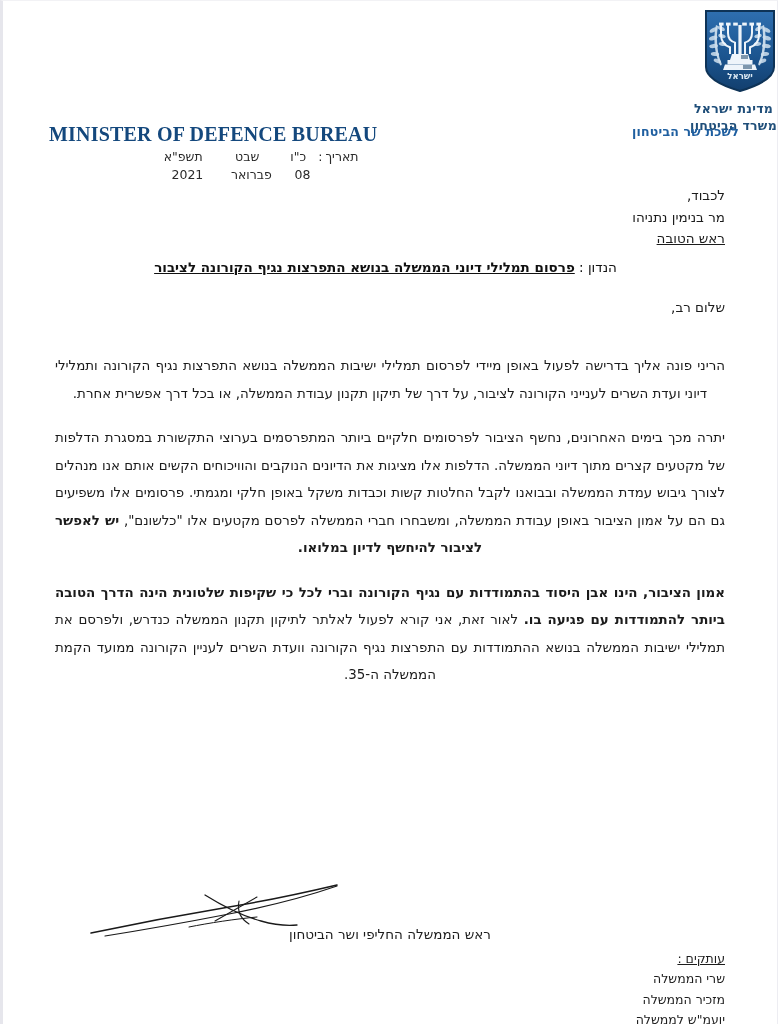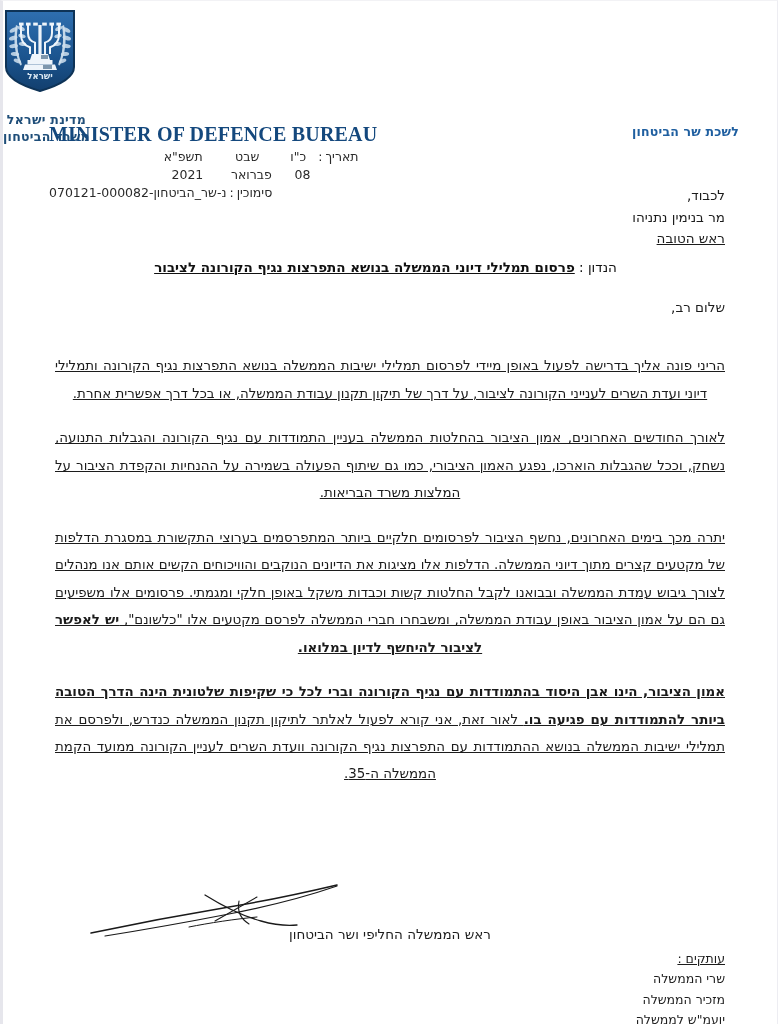--- a/index.html
+++ b/index.html
@@ -28,22 +28,21 @@
   }
 
   
   .emblem-block {
     position: absolute;
     top: 8px;
     left: 0;
     right: 0;
     display: flex;
     flex-direction: column;
-    align-items: flex-end;
-    gap: 11px;
+    align-items: flex-start;
   }
   .emblem-shield {
     width: 74px;
     height: 84px;
   }
   .emblem-caption {
     margin-top: 4px;
     text-align: center;
     color: #1f4e79;
     font-size: 12.5px;
@@ -131,21 +130,20 @@
     font-size: 13.5px;
     margin-left: 47px;
   }
 
   
   .body-wrap {
     position: absolute;
     top: 338px;
     right: 52px;
     left: 52px;
-    text-decoration: underline;
   }
   .para {
     text-align: justify;
     text-align-last: center;
     font-size: 13.4px;
     line-height: 2.05;
     color: #1b1b1b;
     margin-bottom: 17px;
   }
   .para b { font-weight: bold; }
@@ -280,23 +278,20 @@
         <span class="meta-v2">שבט</span>
         <span class="meta-v3">תשפ"א</span>
       </div>
       <div class="meta-row">
         <span class="meta-label"></span>
         <span class="meta-sep"></span>
         <span class="meta-v1">08</span>
         <span class="meta-v2">פברואר</span>
         <span class="meta-v3">2021</span>
       </div>
-      <div class="meta-ref">
-        <span>סימוכין</span><span class="meta-sep">:</span><span>נ-שר_הביטחון-</span><span class="num">070121-000082</span>
-      </div>
     </div>
   </div>
 
   
   <div class="addressee">
     <div>לכבוד,</div>
     <div>מר בנימין נתניהו</div>
     <div class="u">ראש הטובה</div>
   </div>
 
@@ -305,21 +300,20 @@
     <span class="lbl">הנדון :</span>
     <span class="val">פרסום תמלילי דיוני הממשלה בנושא התפרצות נגיף הקורונה לציבור</span>
   </div>
 
   
   <div class="greeting">שלום רב,</div>
 
   
   <div class="body-wrap">
     <p class="para">הריני פונה אליך בדרישה לפעול באופן מיידי לפרסום תמלילי ישיבות הממשלה בנושא התפרצות נגיף הקורונה ותמלילי דיוני ועדת השרים לענייני הקורונה לציבור, על דרך של תיקון תקנון עבודת הממשלה, או בכל דרך אפשרית אחרת.</p>
-    <p class="para">לאורך החודשים האחרונים, אמון הציבור בהחלטות הממשלה בעניין התמודדות עם נגיף הקורונה והגבלות התנועה, נשחק, וככל שהגבלות הוארכו, נפגע האמון הציבורי, כמו גם שיתוף הפעולה בשמירה על ההנחיות והקפדת הציבור על המלצות משרד הבריאות.</p>
     <p class="para"><span>יתרה מכך בימים האחרונים, נחשף הציבור לפרסומים חלקיים ביותר המתפרסמים בערוצי התקשורת במסגרת הדלפות של מקטעים קצרים מתוך דיוני הממשלה. הדלפות אלו מציגות את הדיונים הנוקבים והוויכוחים הקשים אותם אנו מנהלים לצורך גיבוש עמדת הממשלה ובבואנו לקבל החלטות קשות וכבדות משקל באופן חלקי ומגמתי. פרסומים אלו משפיעים גם הם על אמון הציבור באופן עבודת הממשלה, ומשבחרו חברי הממשלה לפרסם מקטעים אלו "כלשונם", </span><b>יש לאפשר לציבור להיחשף לדיון במלואו.</b></p>
     <p class="para"><b>אמון הציבור, הינו אבן היסוד בהתמודדות עם נגיף הקורונה וברי לכל כי שקיפות שלטונית הינה הדרך הטובה ביותר להתמודדות עם פגיעה בו.</b><span> לאור זאת, אני קורא לפעול לאלתר לתיקון תקנון הממשלה כנדרש, ולפרסם את תמלילי ישיבות הממשלה בנושא ההתמודדות עם התפרצות נגיף הקורונה וועדת השרים לעניין הקורונה ממועד הקמת הממשלה ה-35.</span></p>
   </div>
 
   
 
   <div class="sign-block">
     <div class="sign-role">ראש הממשלה החליפי ושר הביטחון</div>
   </div>
 

